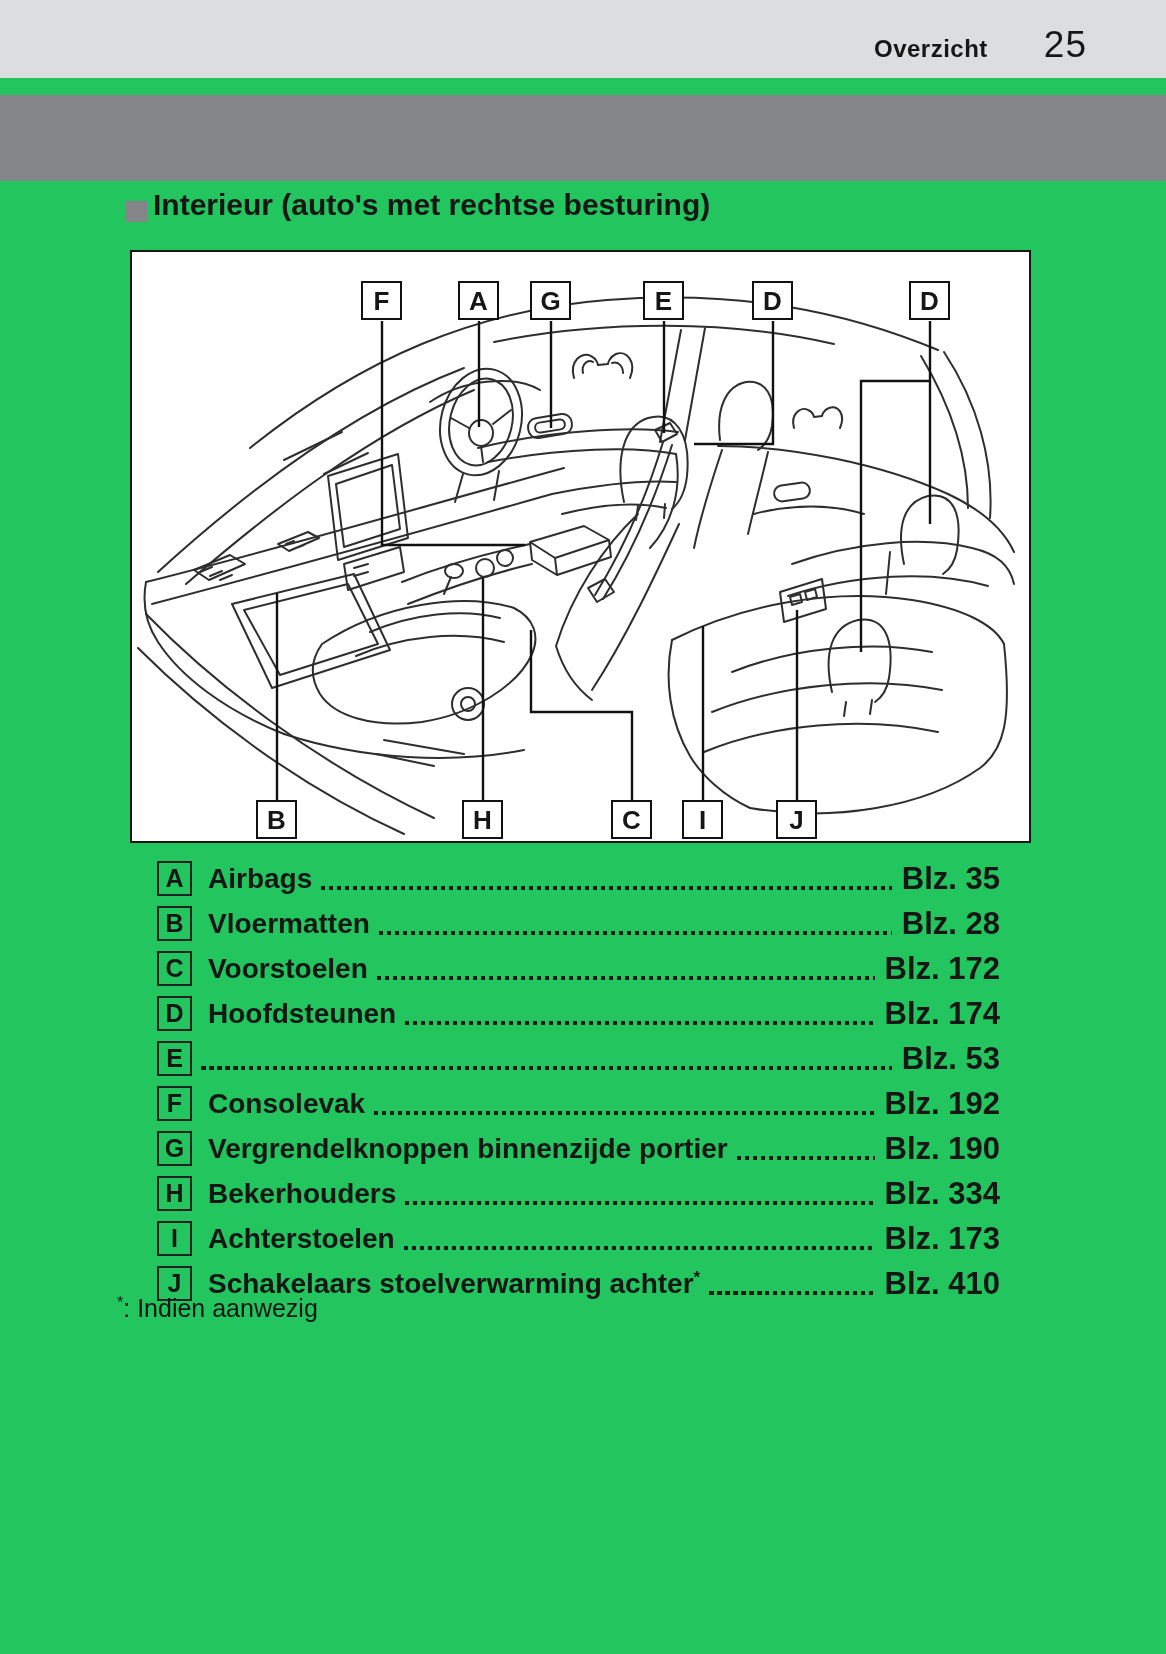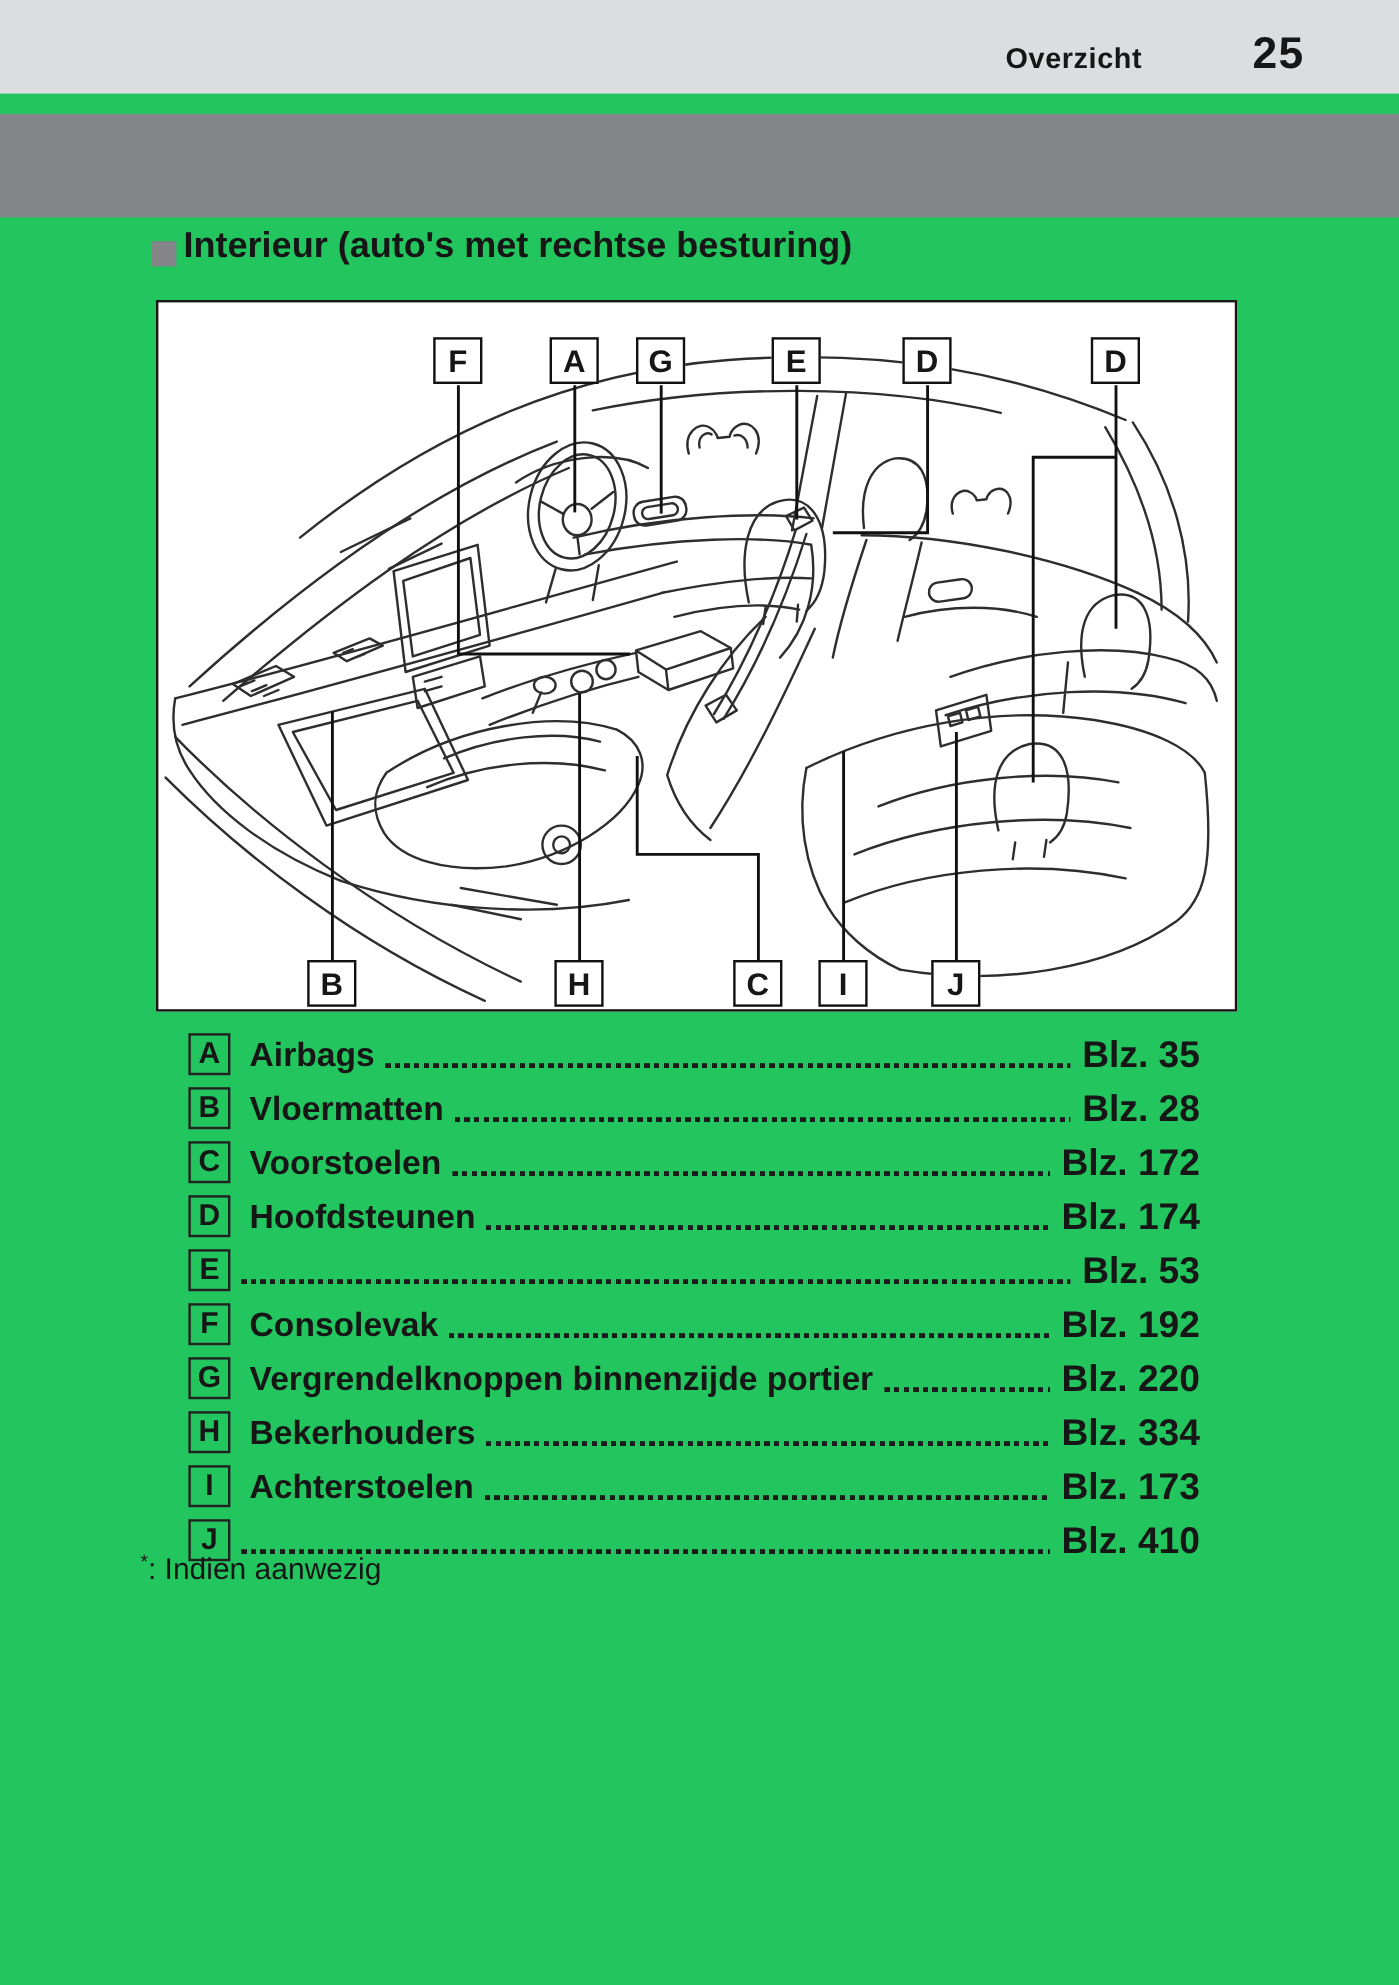--- a/index.html
+++ b/index.html
@@ -3,21 +3,21 @@
 <meta charset="utf-8">
 <style>
   html,body{margin:0;padding:0;background:#f2f2f2;}
   .page{position:relative;width:1166px;height:1654px;background:#22c55e;
         font-family:"Liberation Sans",sans-serif;overflow:hidden;margin:0 auto;color:#161616;padding-left:40px;}
 
   
   .header-bar{position:absolute;left:0;top:0;width:1166px;height:78px;background:#dcddde;}
   .header-inner{position:absolute;right:79px;bottom:12px;display:flex;align-items:baseline;}
   .header-section{font-size:24px;font-weight:bold;margin-right:56px;letter-spacing:0.5px;}
-  .header-pagenum{font-size:37px;font-weight:bold;letter-spacing:1px;margin-left:36px;}
+  .header-pagenum{font-size:37px;font-weight:normal;letter-spacing:1px;}
 
   
   .banner{position:absolute;left:0;top:95px;width:1166px;height:86px;background:#838589;}
 
   
   .section-heading{position:absolute;left:126px;top:188px;display:flex;align-items:flex-end;}
   .heading-square{width:21px;height:21px;background:#838589;margin-right:6px;margin-top:4px;flex:0 0 auto;}
   .heading-text{font-size:30px;font-weight:bold;white-space:nowrap;}
 
   
@@ -265,21 +265,21 @@
       <span class="ltext"><span>Consolevak</span><sup></sup></span>
       <span class="leader"></span>
       <span class="lpage">Blz. 192</span>
     </div>
     <div class="legend-row">
       <span class="lbox">
           <span>G</span>
         </span>
       <span class="ltext"><span>Vergrendelknoppen binnenzijde portier</span><sup></sup></span>
       <span class="leader"></span>
-      <span class="lpage">Blz. 220</span>
+      <span class="lpage">Blz. 190</span>
     </div>
     <div class="legend-row">
       <span class="lbox">
           <span>H</span>
         </span>
       <span class="ltext"><span>Bekerhouders</span><sup></sup></span>
       <span class="leader"></span>
       <span class="lpage">Blz. 334</span>
     </div>
     <div class="legend-row">
@@ -287,20 +287,21 @@
           <span>I</span>
         </span>
       <span class="ltext"><span>Achterstoelen</span><sup></sup></span>
       <span class="leader"></span>
       <span class="lpage">Blz. 173</span>
     </div>
     <div class="legend-row">
       <span class="lbox">
           <span>J</span>
         </span>
+      <span class="ltext"><span>Schakelaars stoelverwarming achter</span><sup>*</sup></span>
       <span class="leader"></span>
       <span class="lpage">Blz. 410</span>
     </div>
   </div>
 
   <div class="footnote">
     <sup>*</sup><span>: Indien aanwezig</span>
   </div>
 
 </div>

